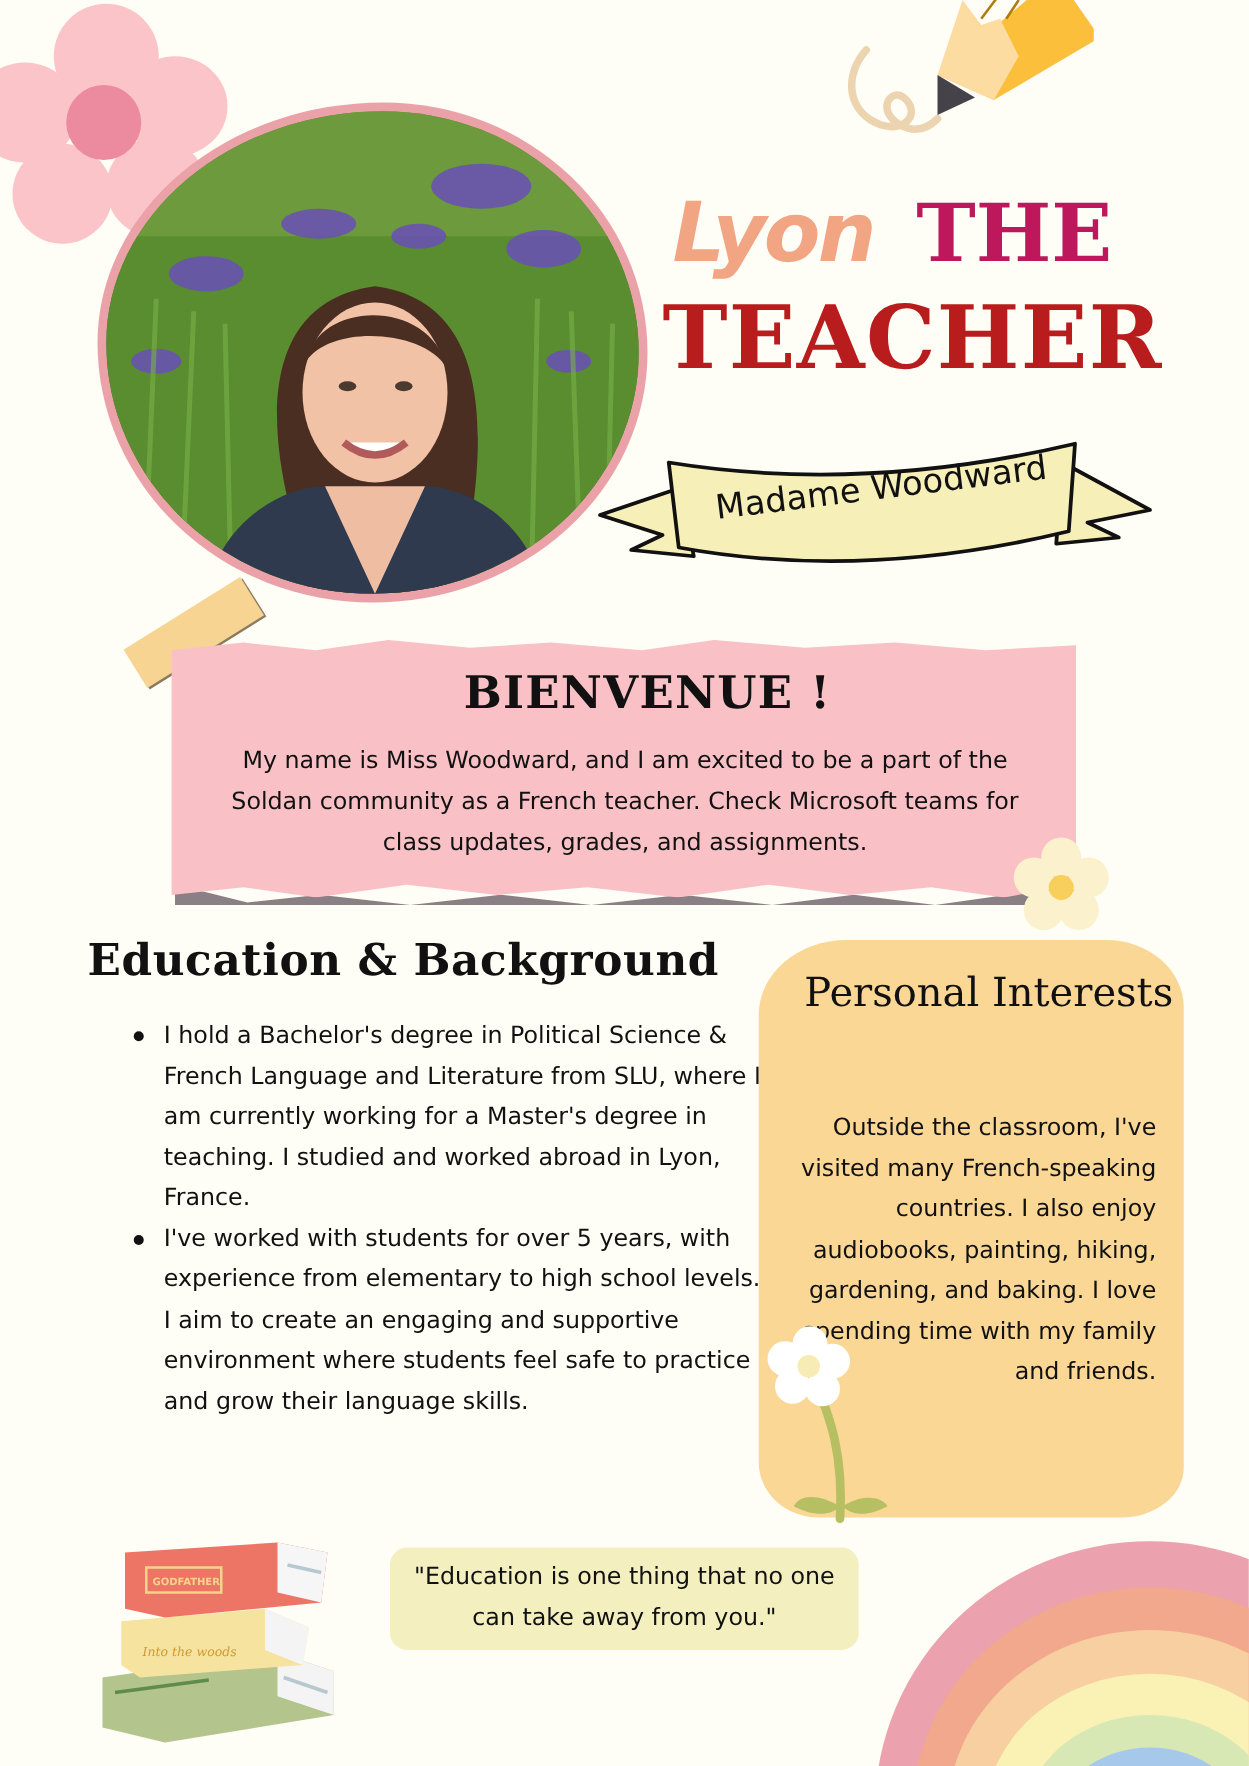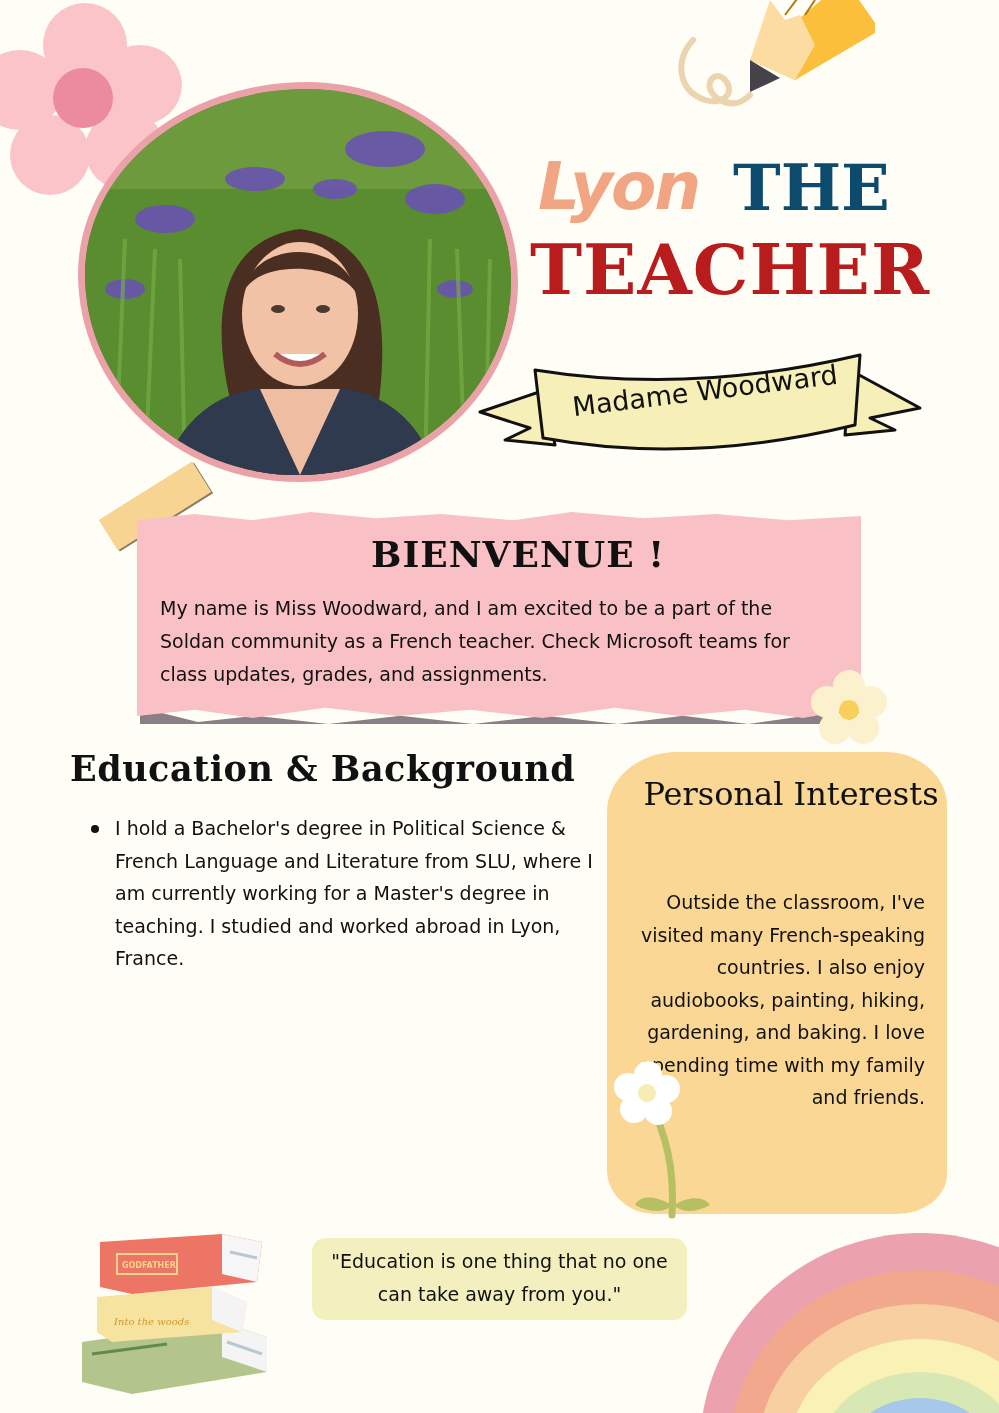--- a/index.html
+++ b/index.html
@@ -41,21 +41,21 @@
 
   
   .title-meet {
     left: 538px; top: 148px;
     font-family: "DejaVu Sans", sans-serif; font-weight: bold; font-style: italic;
     font-size: 66px; color: #f1a582; letter-spacing: -2px;
   }
   .title-the {
     left: 733px; top: 150px;
     font-family: "DejaVu Serif", serif; font-weight: bold;
-    font-size: 64px; color: #0c4a6e;
+    font-size: 64px; color: #be185d;
   }
   .title-teacher {
     left: 530px; top: 228px;
     font-family: "DejaVu Serif", serif; font-weight: bold;
     font-size: 70px; color: #b91c1c; letter-spacing: 1px;
   }
 
   
   .banner { left: 475px; top: 350px; width: 450px; height: 105px; }
   .banner-text {
@@ -76,38 +76,38 @@
     background: #8a7f84;
     clip-path: polygon(0% 92%, 8% 99%, 16% 96%, 26% 100%, 36% 96%, 46% 100%, 56% 96%, 66% 100%, 75% 96%, 84% 100%, 92% 96%, 100% 92%, 100% 100%, 0% 100%);
   }
   .welcome-title {
     left: 137px; top: 533px; width: 724px; text-align: center;
     font-family: "DejaVu Serif", serif; font-weight: bold; font-size: 36px;
     letter-spacing: 1px;
     padding-left: 19px;
   }
   .welcome-body {
-    left: 160px; top: 592px; width: 680px; 
+    left: 160px; top: 592px; width: 680px; text-align: center;
     font-size: 19px; line-height: 33px;
   }
 
   
   .flower-small { left: 808px; top: 668px; width: 82px; height: 82px; }
 
   
   .edu-title {
     left: 70px; top: 748px;
     font-family: "DejaVu Serif", serif; font-weight: bold; font-size: 35px;
     letter-spacing: 0.5px;
   }
   .edu-list {
     left: 85px; top: 812px; width: 500px; margin: 0; padding: 0 0 0 30px;
     font-size: 19px; line-height: 32.5px; list-style: none;
   }
-  .edu-list li { position: relative; }
+  .edu-list li { position: relative; margin-left: 16px; }
   .edu-list li::before {
     content: ""; position: absolute; left: -24px; top: 13px;
     width: 8px; height: 8px; border-radius: 50%; background: #111;
   }
 
   
   .interests {
     left: 607px; top: 752px; width: 340px; height: 462px;
     background: #fad795;
     border-radius: 70px 62px 50px 48px / 60px 54px 40px 44px;
@@ -221,20 +221,21 @@
     <circle cx="55" cy="60" r="16"></circle>
       <circle cx="27" cy="60" r="16"></circle>
       <circle cx="19" cy="34" r="16"></circle>
   </g>
   <circle cx="41" cy="42" r="10" fill="#f8cf5a"></circle>
 </svg>
 
 <div class="abs edu-title">Education &amp; Background</div>
 <ul class="abs edu-list">
   <li>I hold a Bachelor's degree in Political Science &amp; French Language and Literature from SLU, where I am currently working for a Master's degree in teaching. I studied and worked abroad in Lyon, France.</li>
+  <li>I've worked with students for over 5 years, with experience from elementary to high school levels. I aim to create an engaging and supportive environment where students feel safe to practice and grow their language skills.</li>
 </ul>
 
 <div class="abs interests"></div>
 <div class="abs interests-title">Personal Interests</div>
 <div class="abs interests-body">Outside the classroom, I've visited many French-speaking countries. I also enjoy audiobooks, painting, hiking, gardening, and baking. I love spending time with my family and friends.</div>
 <svg class="abs stem-flower" viewBox="0 0 110 165">
   <path d="M40 45 C55 80, 65 110, 62 160" stroke="#b6c062" stroke-width="7" fill="none" stroke-linecap="round"></path>
   <path d="M62 150 C45 140, 30 140, 25 150 C40 158, 55 158, 62 150 Z" fill="#b6c062"></path>
   <path d="M64 150 C80 140, 95 142, 100 150 C85 158, 72 158, 64 150 Z" fill="#b6c062"></path>
   <g fill="#ffffff">

